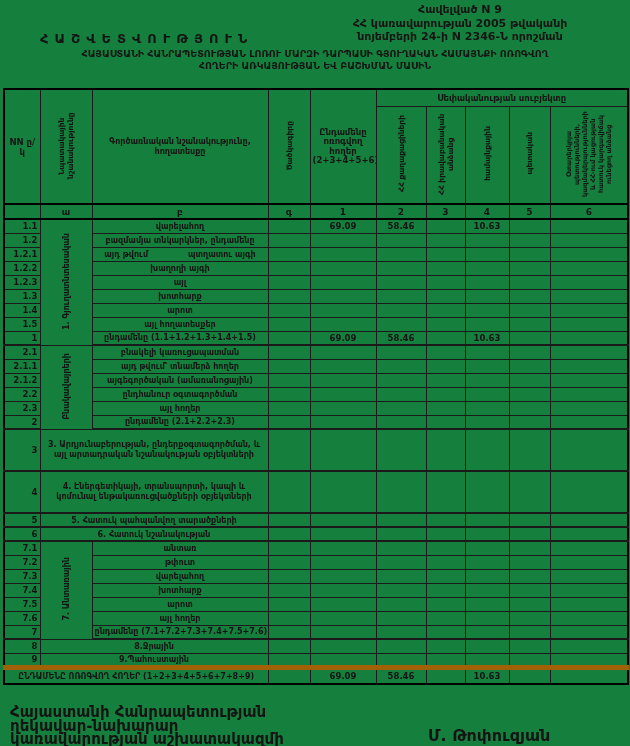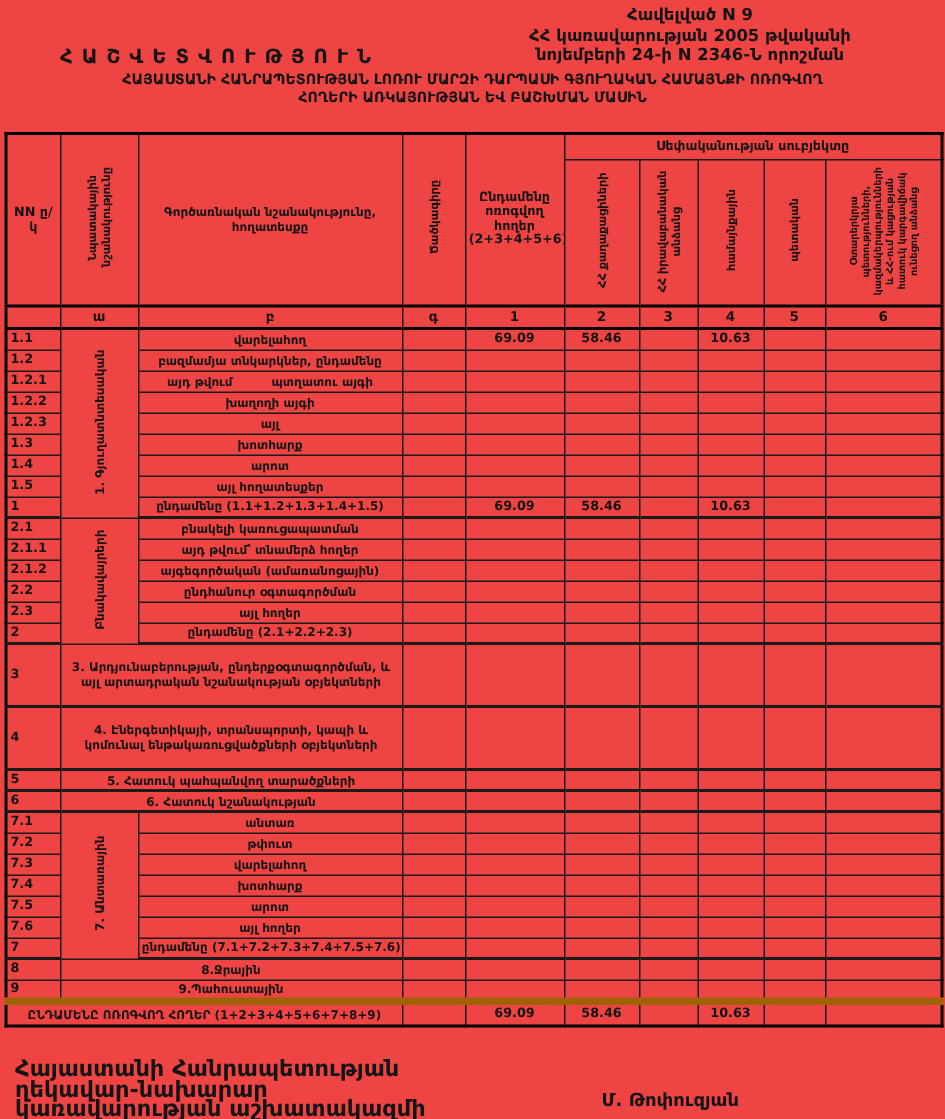--- a/index.html
+++ b/index.html
@@ -1,20 +1,20 @@
 <!DOCTYPE html>
 <html><head>
 <meta charset="utf-8">
 <style>
   * { box-sizing: border-box; margin: 0; padding: 0; }
   html,body { background:#e8e8e8; }
   .page {
     position: relative;
     width: 630px; height: 746px;
-    background: #ef4444;
+    background: #15803d;
     font-family: "DejaVu Sans", sans-serif;
     color: #141414;
     font-weight: bold;
     overflow: hidden;
   }
   .appendix {
     position: absolute; top: 3px; right: 2px; width: 336px;
     text-align: center; font-size: 11px; line-height: 13.5px;
   }
   .title {
@@ -47,38 +47,38 @@
     transform: rotate(180deg);
     display: inline-block;
     font-size: 7.5px;
     line-height: 9px;
     max-height: 92px;
   }
   .v.small { font-size: 6.5px; line-height: 8px; }
   .v.sec { font-size: 8px; max-height: 130px; }
   th.total-h { font-size: 8px; line-height: 9.5px; }
   tbody td { height: 14px; }
-  td.nn { text-align: left; font-size: 8.5px; }
+  td.nn { text-align: right; font-size: 8.5px; }
   td.lbl { text-align: center; font-size: 8px; white-space: nowrap; }
   td.num { text-align: center; font-size: 8.5px; }
   td.vsec { text-align: center; }
   tr.tall td { height: 42px; }
   tr.tall td.lbl { white-space: normal; line-height: 10px; margin-top: 20px; }
   tr.hb td { border-bottom-width: 2px; }
   tr.total-row td { border-top: 5px solid #a16207; height: 17px; }
   tr.total-row td.lbl { text-align: center; font-size: 8px; }
   .sub1 { padding-left: 10px; display: inline-block; }
   .indent { padding-left: 66px; }
   .footer-left {
     position: absolute; left: 10px; top: 706px;
     font-size: 15px; line-height: 13.5px;
   }
   .signature {
-    position: absolute; left: 401px; top: 726px;
-    font-size: 12px;
+    position: absolute; left: 428px; top: 726px;
+    font-size: 16px;
   }
 </style>
 </head>
 <body>
 
 <div class="page">
 
   <div class="appendix">
     <div>Հավելված N 9</div>
     <div>ՀՀ կառավարության 2005 թվականի</div>
@@ -153,21 +153,21 @@
         <td></td>
         <td class="num"></td>
           <td class="num"></td>
           <td class="num"></td>
           <td class="num"></td>
           <td class="num"></td>
           <td class="num"></td>
       </tr>
       <tr>
         <td class="nn">1.2.1</td>
-        <td class="lbl"><span>այդ թվում</span><span class="sub1" style="padding-left:26px">պտղատու այգի</span></td>
+        <td class="lbl"><span>այդ թվում</span><span class="sub1" style="padding-left:40px">պտղատու այգի</span></td>
         <td></td>
         <td class="num"></td>
           <td class="num"></td>
           <td class="num"></td>
           <td class="num"></td>
           <td class="num"></td>
           <td class="num"></td>
       </tr>
       <tr>
         <td class="nn">1.2.2</td>

